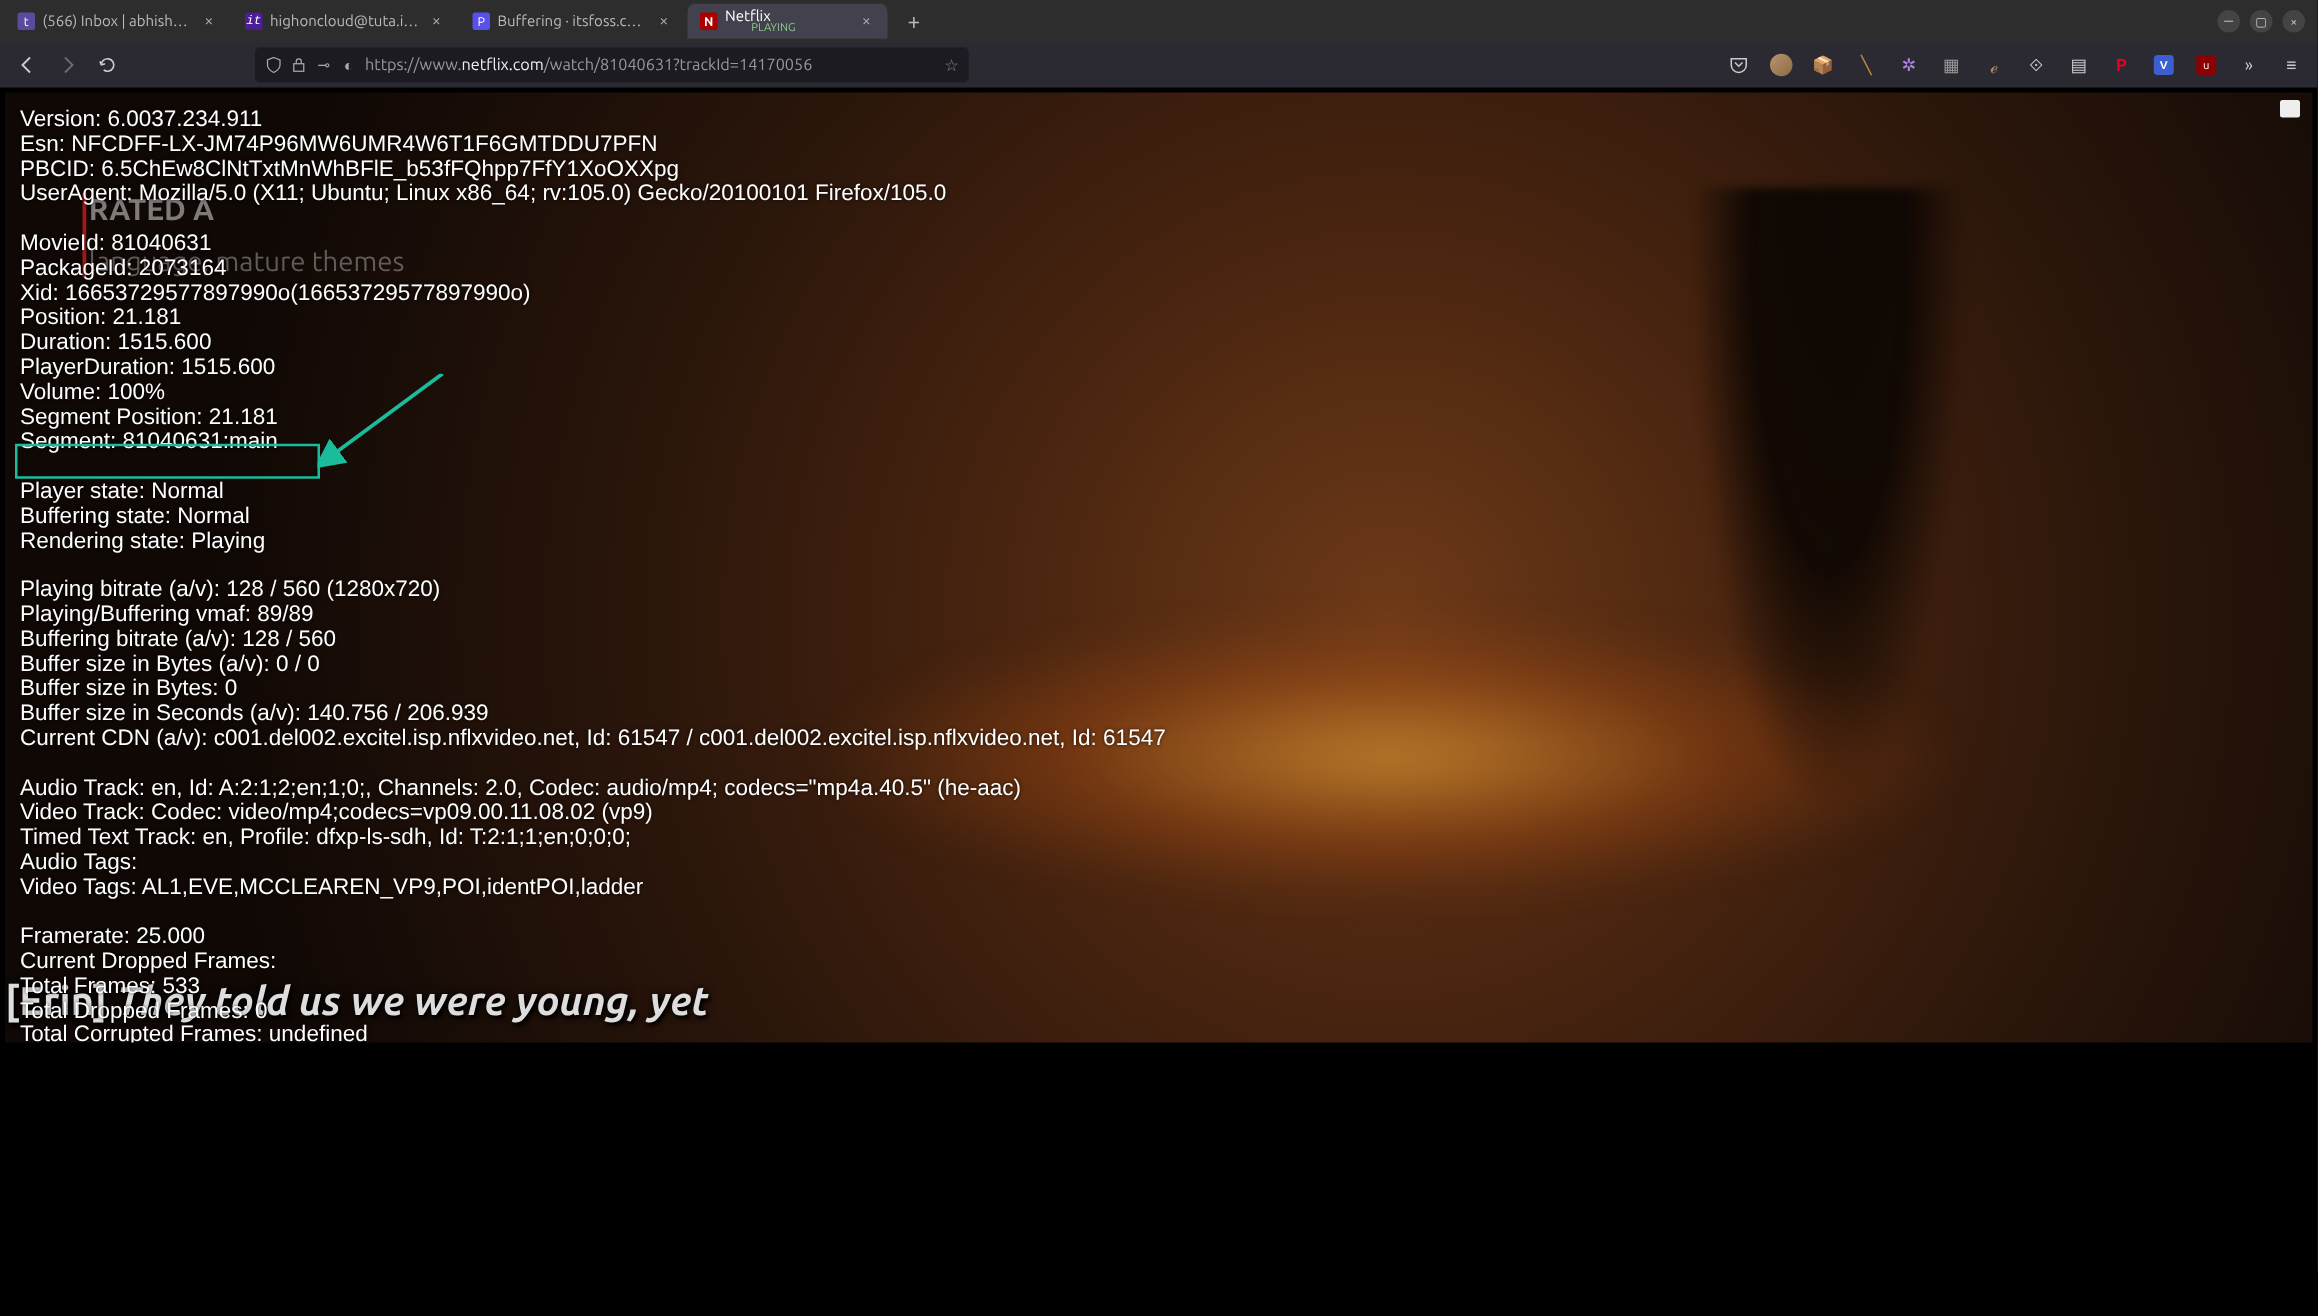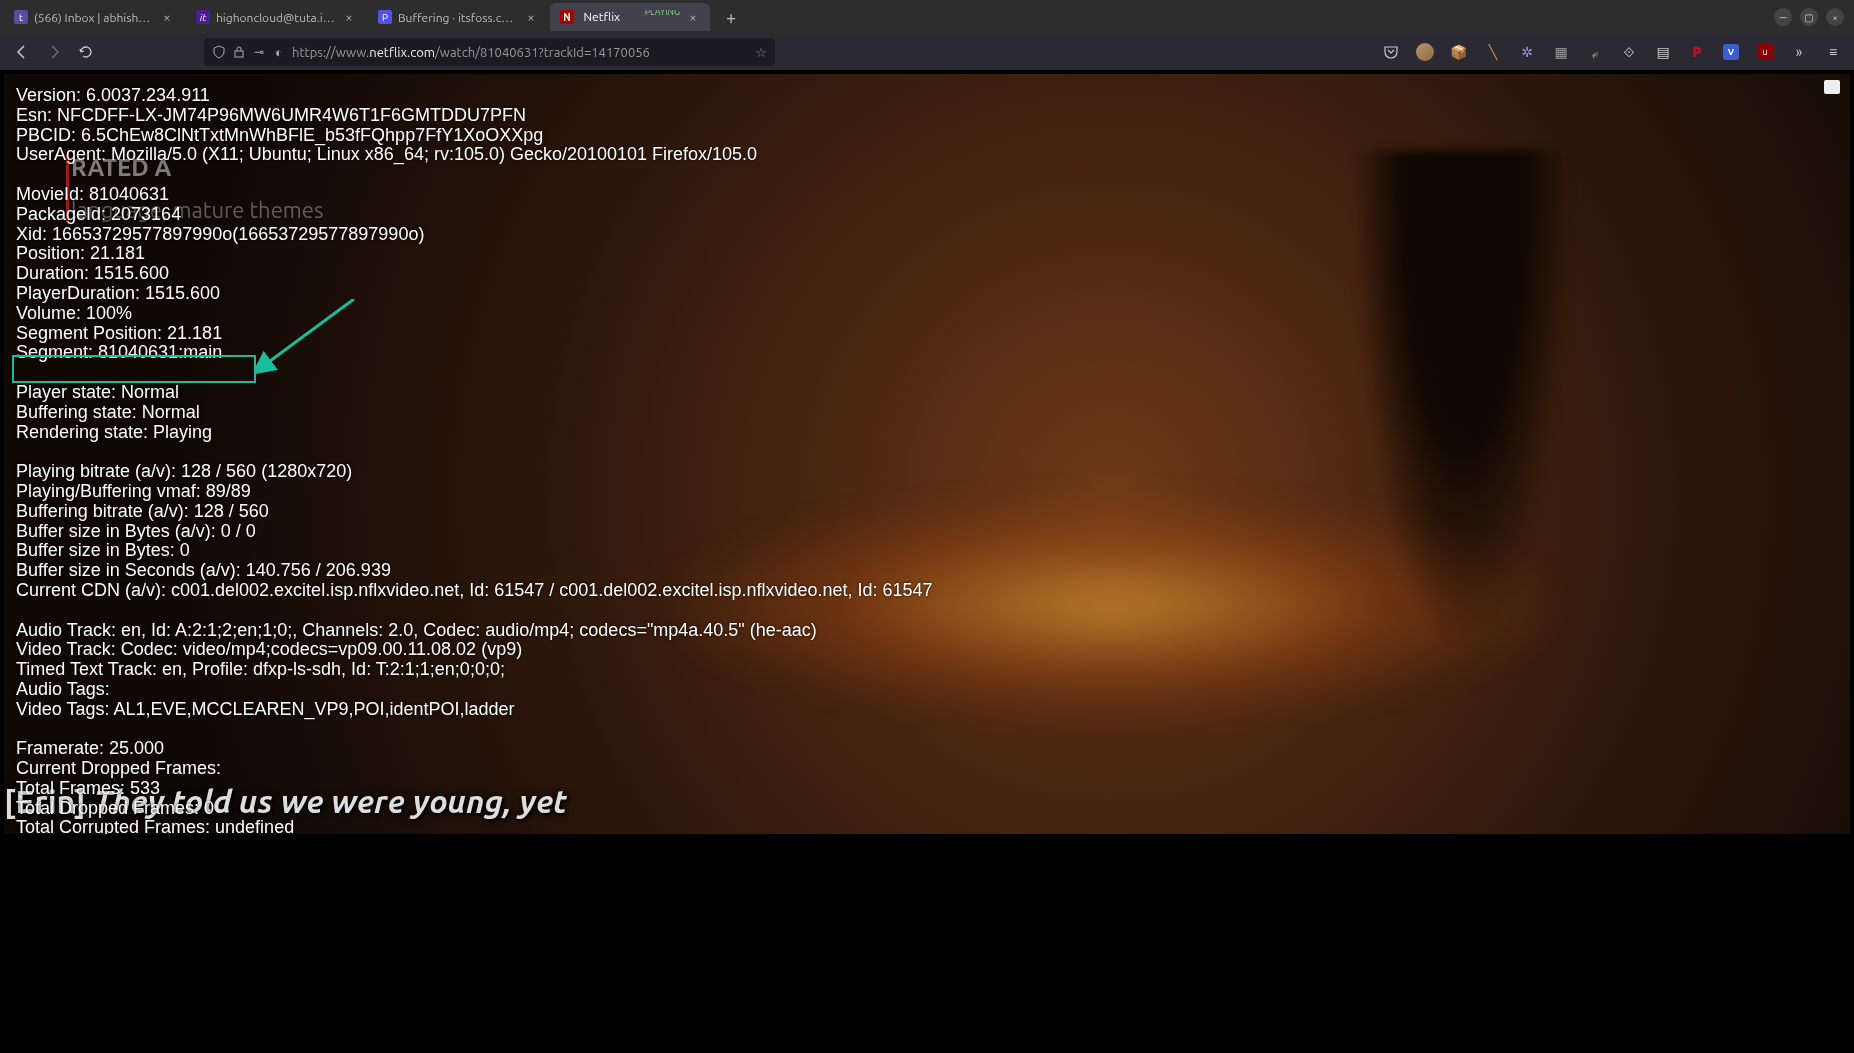--- a/index.html
+++ b/index.html
@@ -75,26 +75,25 @@
 
     .tab-sub {
       font-size: 9px;
       color: #8c8;
       margin-top: -2px;
       margin-left: 21px;
     }
 
     .tab-double {
       display: flex;
-      flex-direction: row;
+      flex-direction: column;
       justify-content: center;
       line-height: 1;
       flex: 1;
       overflow: hidden;
-      text-align: center;
     }
 
     .tab-close {
       margin-left: 6px;
       width: 14px;
       height: 14px;
       display: flex;
       align-items: center;
       justify-content: center;
       font-size: 13px;
@@ -323,21 +322,21 @@
       background: #eee;
       border-radius: 2px;
     }
 
     .star-icon {
       margin-left: auto;
       color: #888;
     }
 
     .icon-tuta { background:#5b4a9e; color:#fff; }
-    .icon-italic { background:#4c1d95; color:#fff; font-style:italic;}
+    .icon-italic { background:#4c1d95; color:#fff; font-style:italic;font-family:Liberation Mono, monospace;}
     .icon-plaus { background:#5850ec; color:#fff; }
     .icon-nflx { background:#a00; color:#fff; font-weight:bold;}
   </style>
 </head>
 <body>
 
 <div class="titlebar">
   <div class="tabs">
     <div class="tab">
       <span class="tab-icon icon-tuta">t</span>

